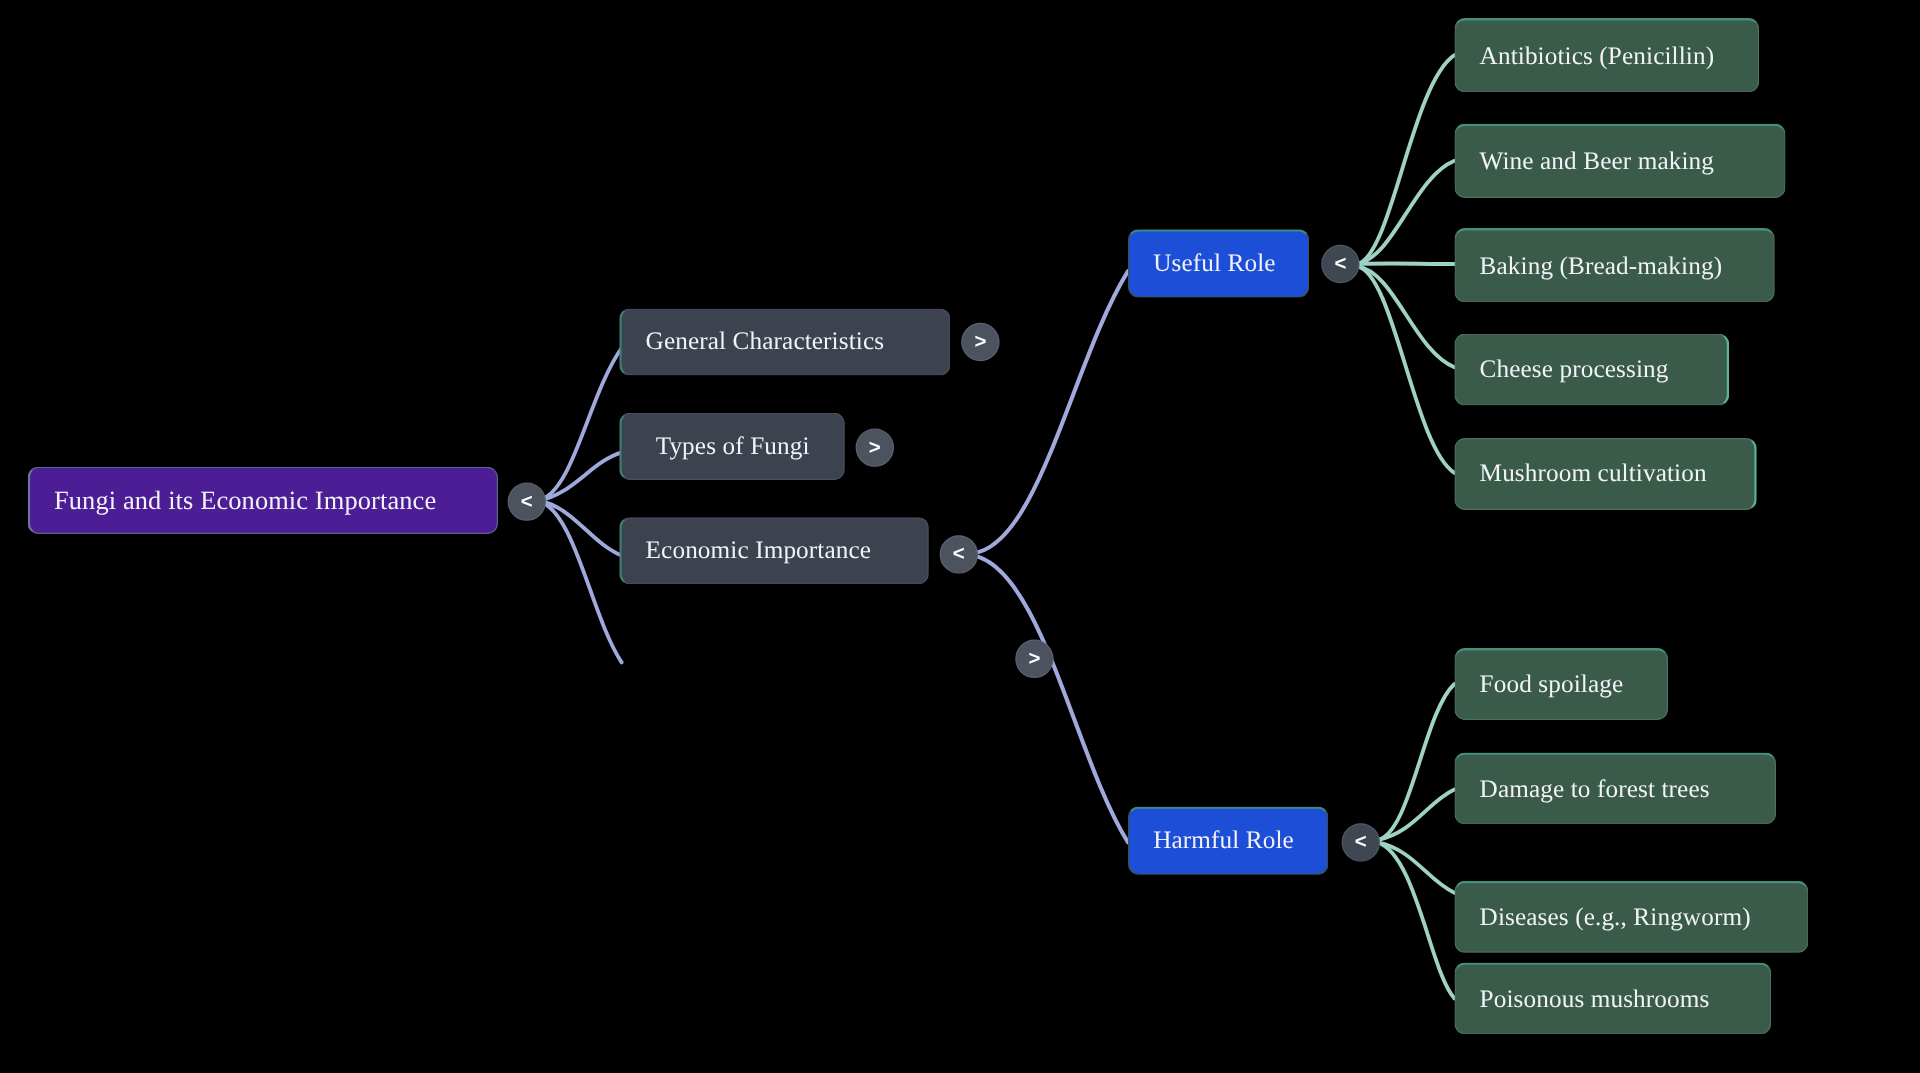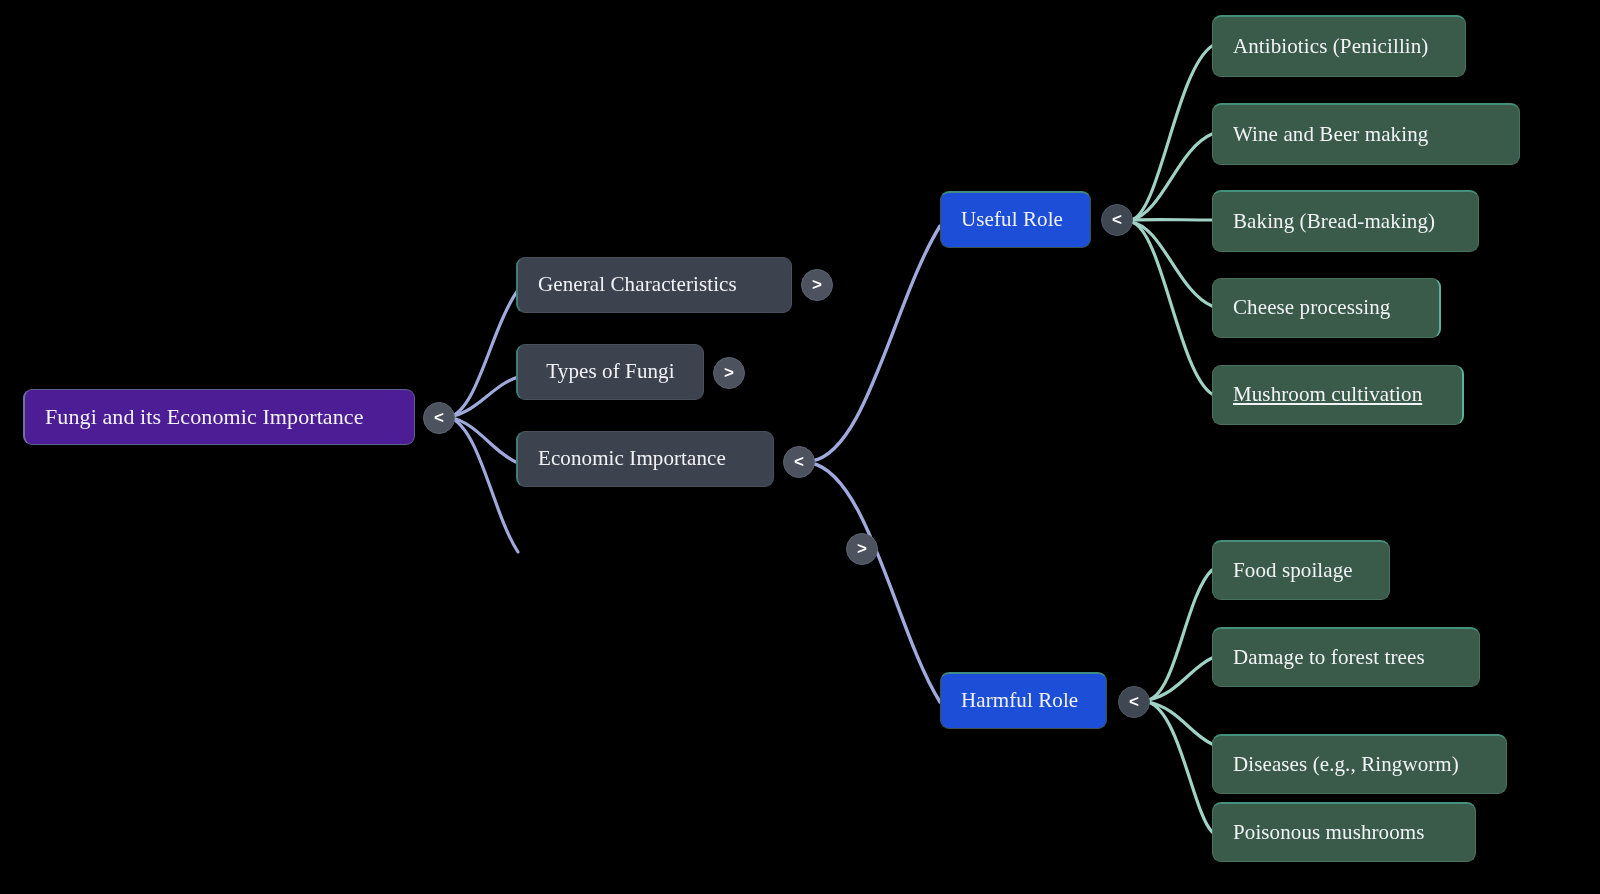--- a/index.html
+++ b/index.html
@@ -162,33 +162,33 @@
 
   <div class="node role" style="left:940px; top:672px; width:167px; height:57px;">
     <span>Harmful Role</span>
   </div>
   <div class="toggle dark" style="left:1118px; top:686px;">&lt;</div>
 
   <div class="node leaf" style="left:1212px; top:15px; width:254px; height:62px;align-items:center;">
     <span>Antibiotics (Penicillin)</span>
   </div>
 
-  <div class="node leaf" style="left:1212px; top:103px; width:308px; height:62px;">
+  <div class="node leaf" style="left:1212px; top:103px; width:276px; height:62px;">
     <span>Wine and Beer making</span>
   </div>
 
   <div class="node leaf" style="left:1212px; top:190px; width:267px; height:62px;">
     <span>Baking (Bread-making)</span>
   </div>
 
   <div class="node leaf side-right" style="left:1212px; top:278px; width:229px; height:60px;">
     <span>Cheese processing</span>
   </div>
 
-  <div class="node leaf side-right" style="left:1212px; top:365px; width:252px; height:60px;text-decoration:underline;">
+  <div class="node leaf side-right" style="left:1212px; top:365px; width:252px; height:60px;">
     <span>Mushroom cultivation</span>
   </div>
 
   <div class="node leaf" style="left:1212px; top:540px; width:178px; height:60px;">
     <span>Food spoilage</span>
   </div>
 
   <div class="node leaf" style="left:1212px; top:627px; width:268px; height:60px;">
     <span>Damage to forest trees</span>
   </div>

